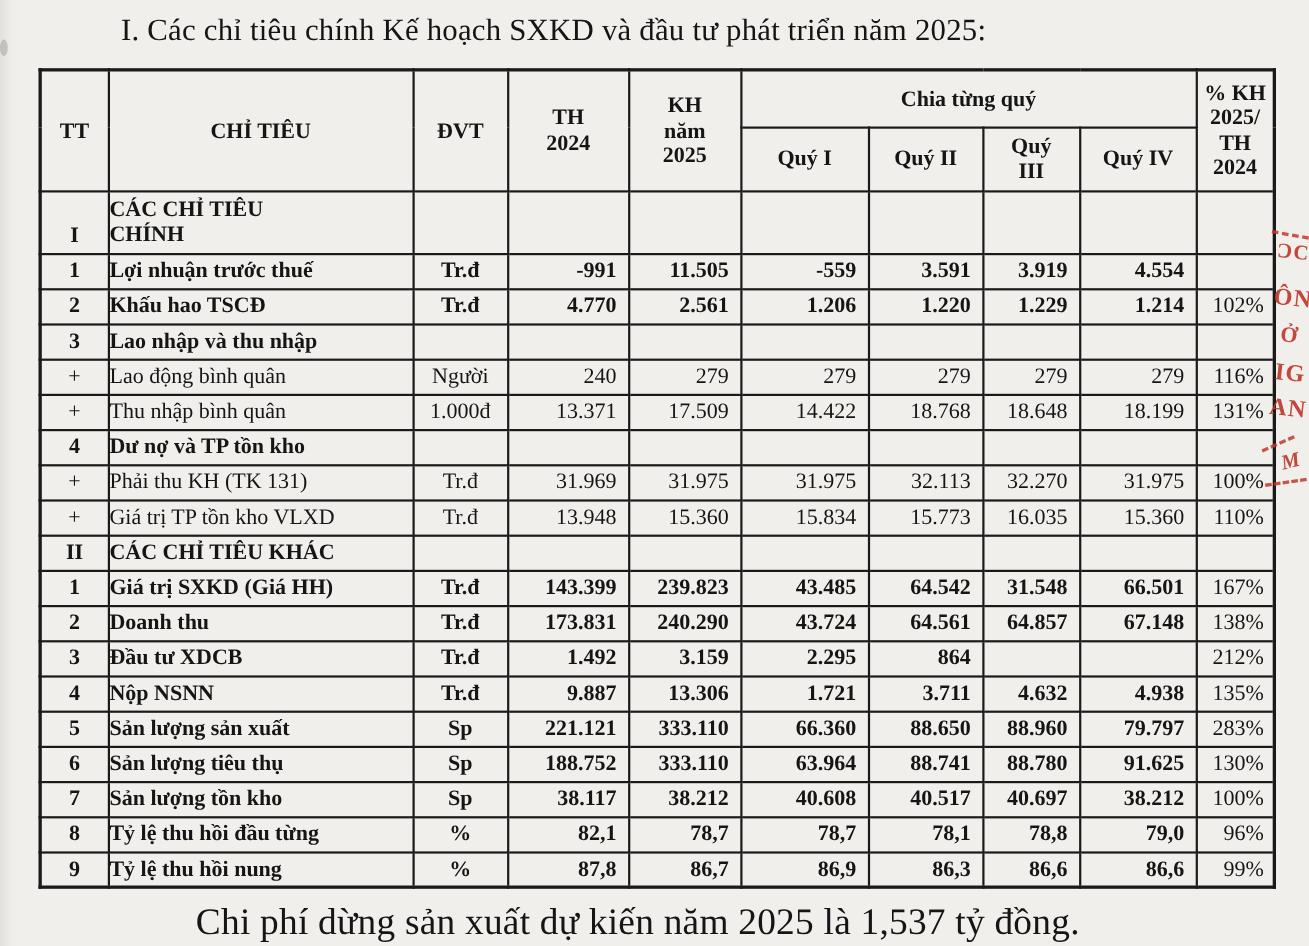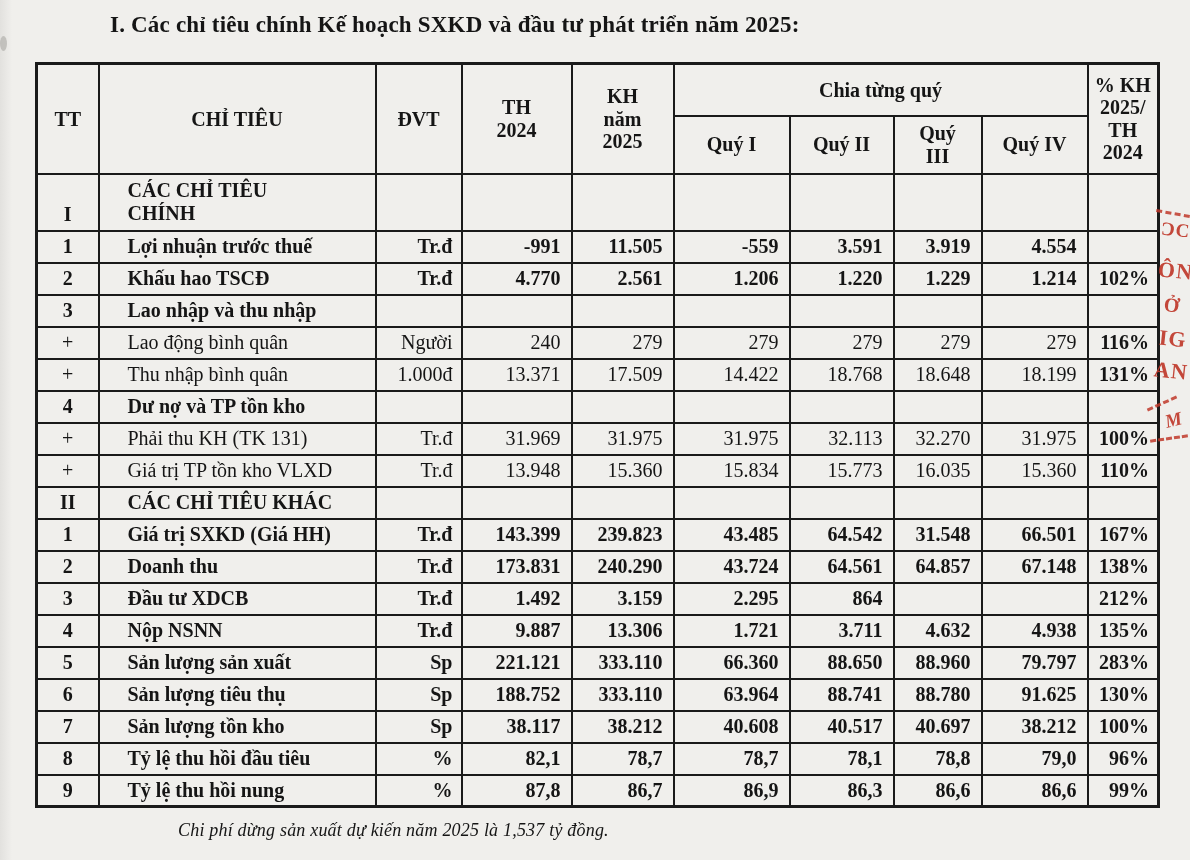--- a/index.html
+++ b/index.html
@@ -12,49 +12,49 @@
   .edge-shadow {
     position:absolute; left:0; top:0; width:12px; height:100%;
     background:linear-gradient(90deg,#e2e1de,rgba(226,225,222,0));
   }
   .smudge {
     position:absolute; left:0; top:36px; width:7px; height:15px;
     background:#b6b4b0; border-radius:50%; opacity:.75;
   }
   .page-title {
     position:absolute; left:110px; top:12px;
-    font-size:23px; font-weight:bold; letter-spacing:.2px;
+    font-size:28px; font-weight:normal; letter-spacing:.2px;
   }
   table.main {
     position:absolute; left:35px; top:62px; width:1122px;
     border-collapse:collapse; table-layout:fixed;
     border:3px solid #1a1a1a;
   }
   .main th, .main td { border:2px solid #1a1a1a; }
   .main th {
     font-size:20px; font-weight:bold; text-align:center; vertical-align:middle;
     white-space:pre-line; line-height:1.12; padding:2px 2px;
   }
   .main thead tr.h1 { height:52px; }
   .main thead tr.h2 { height:58px; }
   .main tbody tr { height:32px; }
   .main tbody tr.tall { height:57px; }
   .main td { font-size:20px; vertical-align:middle; padding:1px 8px; line-height:1.15; }
   td.tt  { text-align:center; padding:1px 2px; font-weight:bold; }
-  td.label { text-align:left; padding-left:28px; white-space:pre-line; }
-  td.dvt { text-align:right;border-radius:14px; }
+  td.label { text-align:left; padding-left:0; white-space:pre-line; }
+  td.dvt { text-align:center;border-radius:14px; }
   td.num { text-align:right; padding-right:10px; font-variant-numeric:tabular-nums; }
-  td.pct { text-align:right; padding-right:8px; font-weight:bold; }
+  td.pct { text-align:right; padding-right:8px; font-weight:normal; }
   tr.section td.label { font-weight:bold; }
   tr.bold td.label, tr.bold td.dvt, tr.bold td.num { font-weight:bold; }
   tr.regular td.label, tr.regular td.dvt, tr.regular td.num, tr.regular td.tt { font-weight:normal; }
   tr.tall td.tt { vertical-align:bottom; padding-bottom:4px; }
   .footnote {
     position:absolute; left:178px; top:820px;
-    font-size:18px; letter-spacing:.2px;font-style:italic;
+    font-size:34px; letter-spacing:.2px;
   }
   
   .stamp-frag {
     position:absolute; font-weight:bold; color:#c0392b;
     transform:rotate(6deg); letter-spacing:1px; opacity:.92;
   }
   .stamp-line {
     position:absolute; border-top:3px dashed #c0392b; opacity:.85;
   }
 </style>
@@ -304,21 +304,21 @@
         <td class="num">38.117</td>
         <td class="num">38.212</td>
         <td class="num">40.608</td>
         <td class="num">40.517</td>
         <td class="num">40.697</td>
         <td class="num">38.212</td>
         <td class="pct">100%</td>
       </tr>
       <tr class="bold">
         <td class="tt">8</td>
-        <td class="label">Tỷ lệ thu hồi đầu tiêu</td>
+        <td class="label">Tỷ lệ thu hồi đầu từng</td>
         <td class="dvt">%</td>
         <td class="num">82,1</td>
         <td class="num">78,7</td>
         <td class="num">78,7</td>
         <td class="num">78,1</td>
         <td class="num">78,8</td>
         <td class="num">79,0</td>
         <td class="pct">96%</td>
       </tr>
       <tr class="bold">

